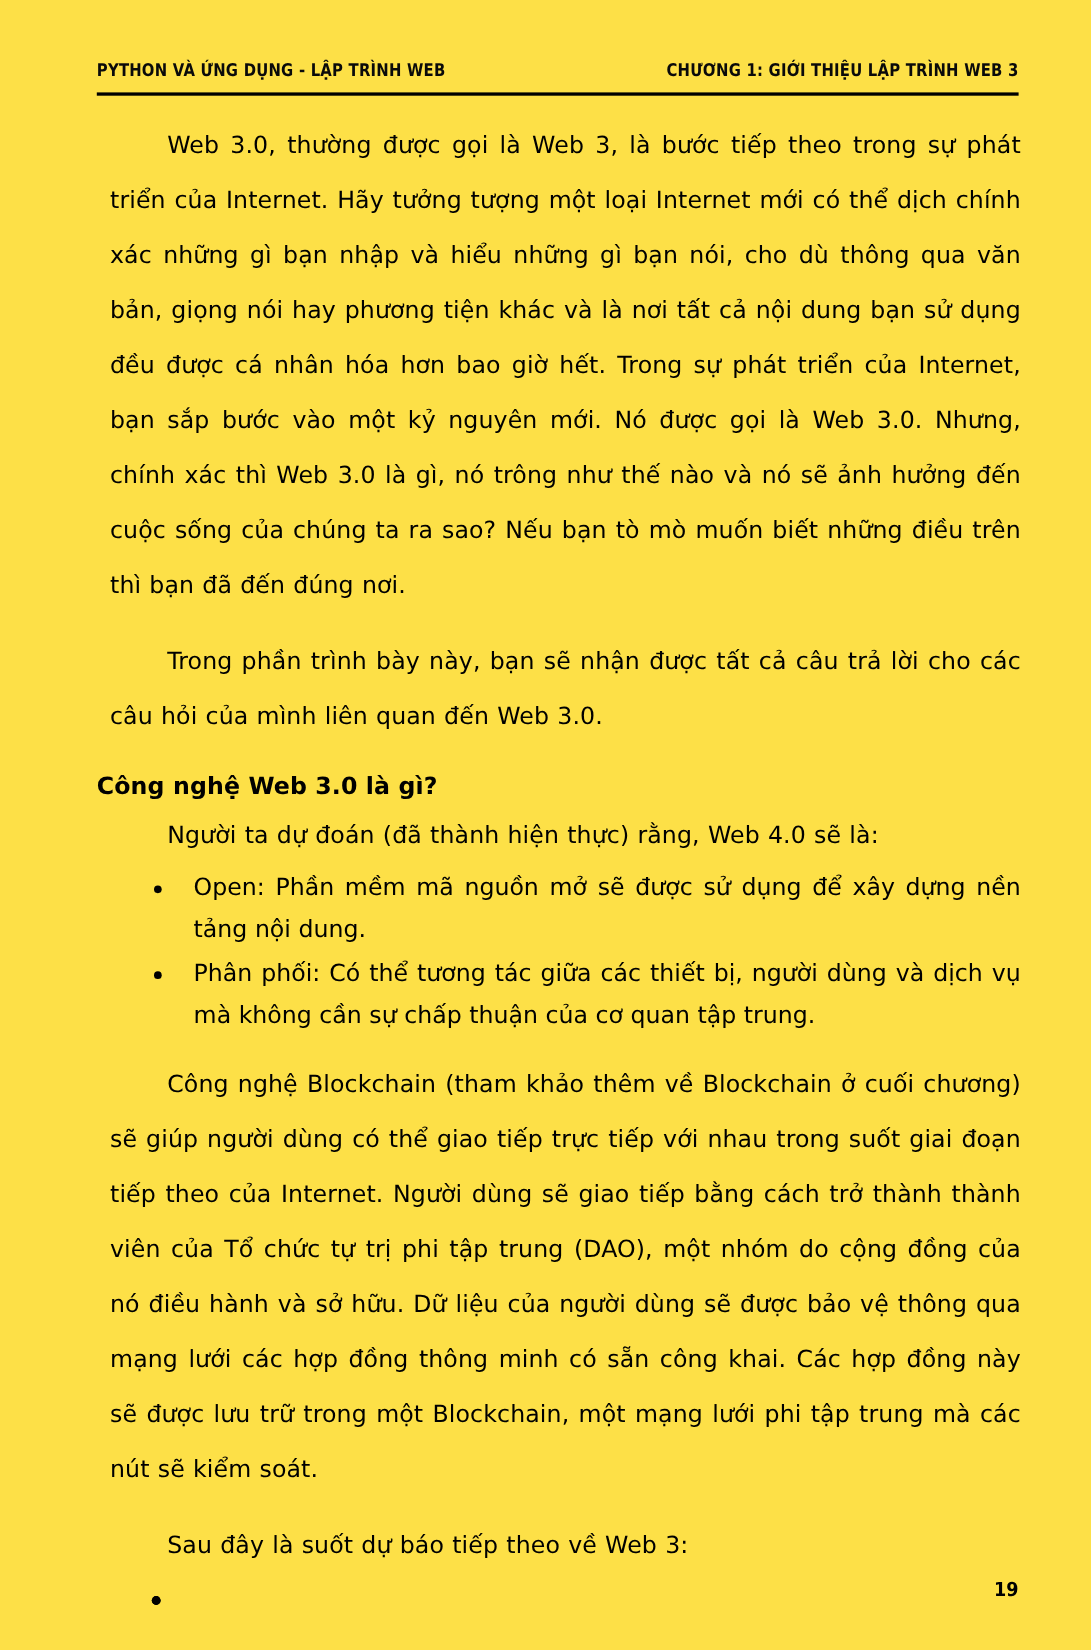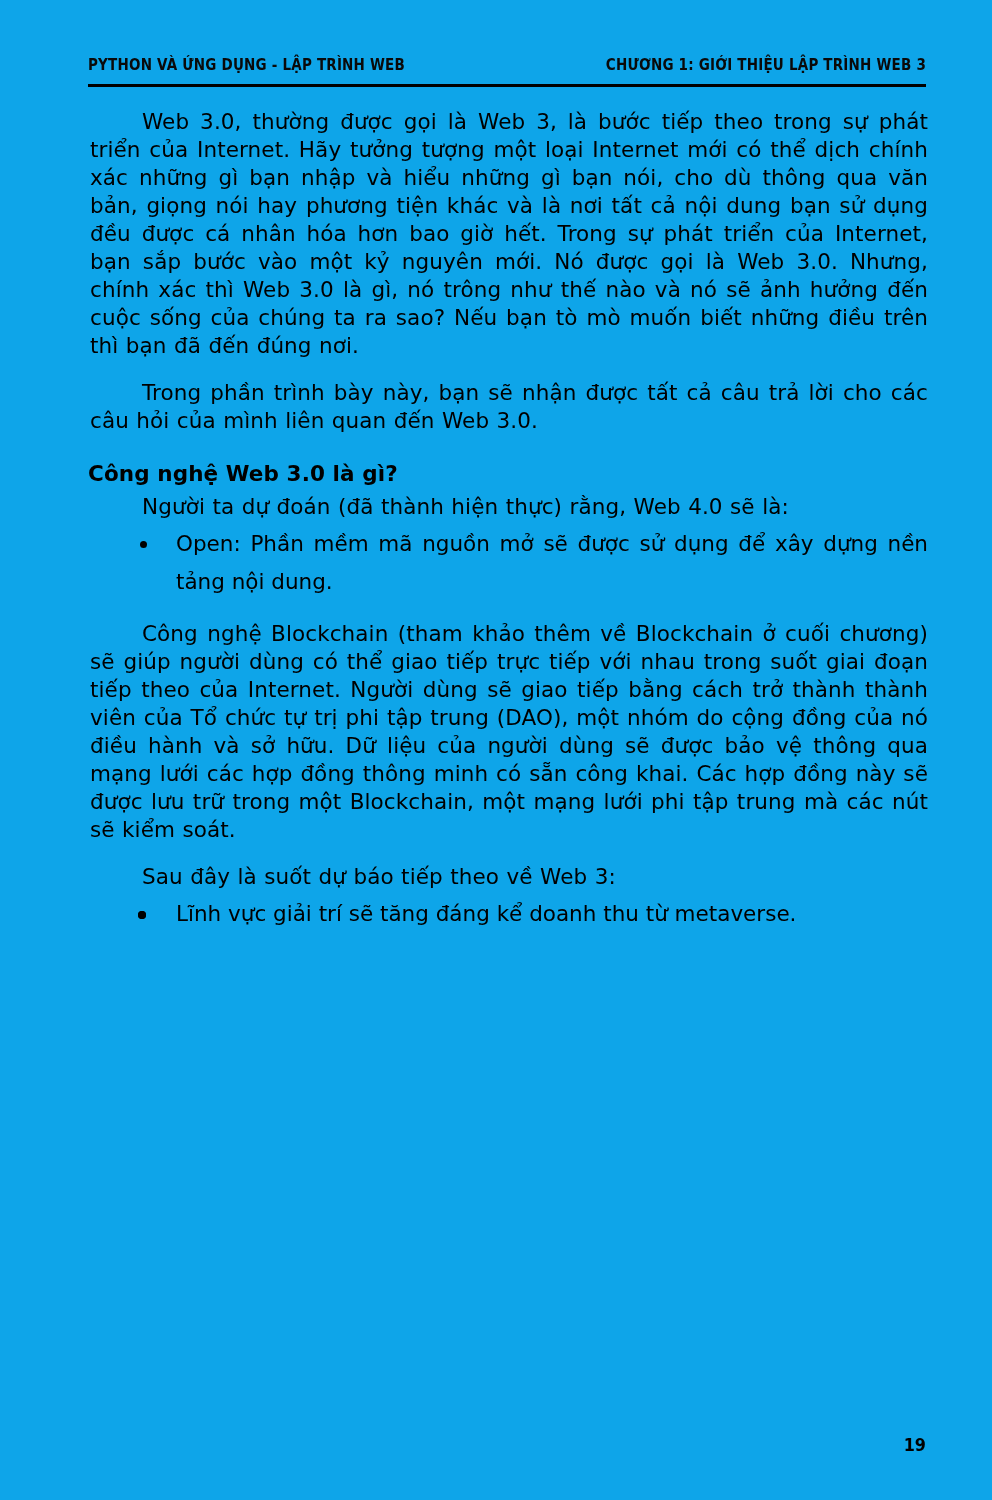--- a/index.html
+++ b/index.html
@@ -14,21 +14,21 @@
     color: #000000;
     position: relative;
     overflow: hidden;
   }
   .page {
     position: absolute;
     left: 0;
     top: 0;
     width: 992px;
     height: 1500px;
-    background: #0ea5e9;
+    background: #fde047;
   }
   .header {
     position: absolute;
     left: 88px;
     top: 58px;
     width: 838px;
     display: flex;
     justify-content: space-between;
     align-items: flex-end;
     font-family: "DejaVu Sans", sans-serif;
@@ -55,23 +55,23 @@
     height: 3px;
     background: #000;
   }
   .content {
     position: absolute;
     left: 88px;
     top: 108px;
     width: 840px;
   }
   p.para {
-    margin: 0 0 0 2px;
+    margin: 0 0 0 12px;
     font-size: 21.5px;
-    line-height: 28px;
+    line-height: 50px;
     text-align: justify;
     text-justify: inter-word;
     letter-spacing: 0.1px;
     text-indent: 52px;
     word-spacing: 0.5px;
   }
   p.para.spaced {
     margin-top: 19px;
   }
   h2.section {
@@ -140,33 +140,36 @@
 
     <h2 class="section">Công nghệ Web 3.0 là gì?</h2>
 
     <p class="para">Người ta dự đoán (đã thành hiện thực) rằng, Web 4.0 sẽ là:</p>
 
     <ul class="bullets">
       <li>
         <span class="dot"></span>
         <b>Open</b><span>: Phần mềm mã nguồn mở sẽ được sử dụng để xây dựng nền tảng nội dung.</span>
       </li>
+      <li>
+        <span class="dot"></span>
+        <b>Phân phối</b><span>: Có thể tương tác giữa các thiết bị, người dùng và dịch vụ mà không cần sự chấp thuận của cơ quan tập trung.</span>
+      </li>
     </ul>
 
     <p class="para spaced">Công nghệ Blockchain (tham khảo thêm về Blockchain ở cuối chương) sẽ giúp người dùng có thể giao tiếp trực tiếp với nhau trong suốt giai đoạn tiếp theo của Internet. Người dùng sẽ giao tiếp bằng cách trở thành thành viên của Tổ chức tự trị phi tập trung (DAO), một nhóm do cộng đồng của nó điều hành và sở hữu. Dữ liệu của người dùng sẽ được bảo vệ thông qua mạng lưới các hợp đồng thông minh có sẵn công khai. Các hợp đồng này sẽ được lưu trữ trong một Blockchain, một mạng lưới phi tập trung mà các nút sẽ kiểm soát.</p>
 
     <p class="para spaced">Sau đây là suốt dự báo tiếp theo về Web 3:</p>
 
     <ul class="bullets small-dot">
       <li>
         <span class="dot"></span>
       </li>
       <li>
         <span class="dot"></span>
-        <span>Lĩnh vực giải trí sẽ tăng đáng kể doanh thu từ metaverse.</span>
       </li>
     </ul>
 
   </div>
 
   <div class="pagenum">19</div>
 
 </div>
 
 </body></html>

